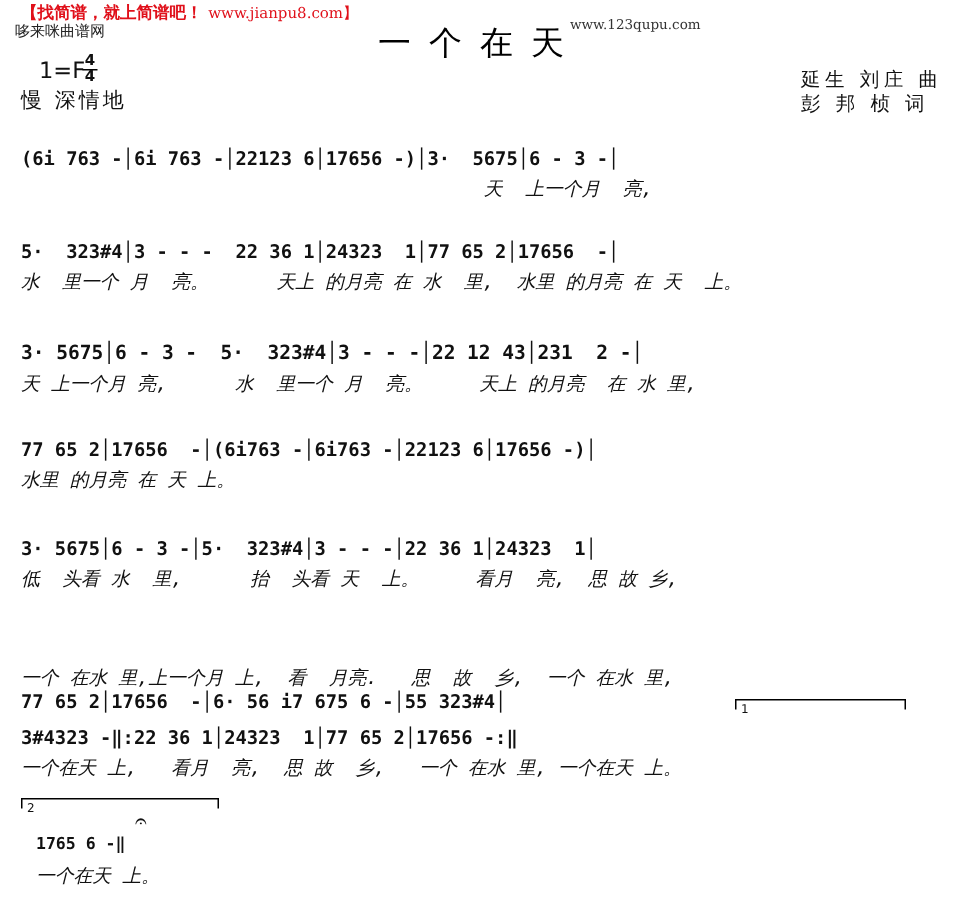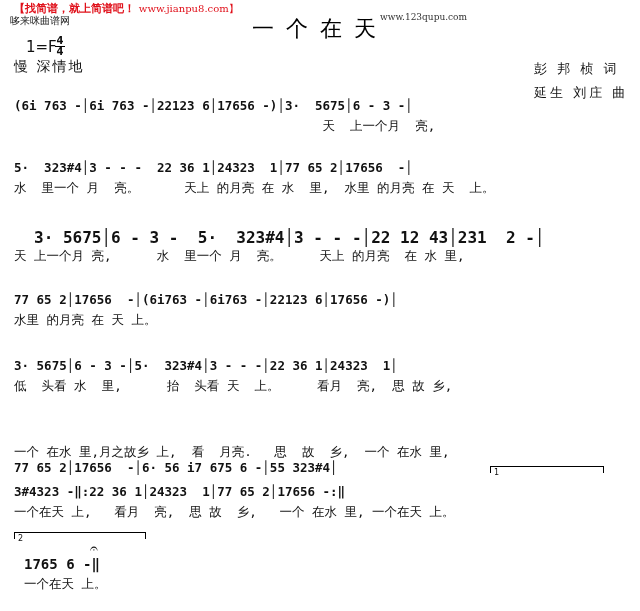--- a/index.html
+++ b/index.html
@@ -10,74 +10,74 @@
   .site { left: 10px; top: 14px; font-size: 10px; color: #222; }
   .title { left: 252px; top: 14px; font-size: 22px; letter-spacing: 12px; color: #000; }
   .site2 { left: 380px; top: 12px; font-family: "DejaVu Serif", serif; font-size: 9px; color: #333; }
   .key { left: 14px; top: 38px; font-size: 15px; margin-left: 12px; }
   .timesig { left: 54px; top: 36px; font-size: 10px; font-weight: bold; line-height: 10px; text-align: center; width: 12px; }
   .timesig .bar { border-top: 1px solid #000; width: 10px; margin: 0 auto; }
   .tempo { left: 14px; top: 58px; font-size: 14px; letter-spacing: 2px; }
   .credit { font-size: 13px; letter-spacing: 3px; }
   .staff { position: absolute; left: 0; width: 640px; }
   .notes { position: absolute; left: 14px; font-size: 15px; letter-spacing: 0; white-space: pre; font-family: "DejaVu Sans Mono", monospace; font-weight: bold; }
-  .lyrics { position: absolute; left: 14px; font-size: 13px; white-space: pre; font-family: "DejaVu Sans Mono", monospace; }
+  .lyrics { position: absolute; left: 14px; font-size: 13px; white-space: pre; font-family: "DejaVu Sans Mono", monospace; font-style: italic; }
   .volta { position: absolute; border-top: 1px solid #000; border-left: 1px solid #000; border-right: 1px solid #000; height: 6px; }
   .volta-label { position: absolute; font-size: 8px; }
   .fermata { position: absolute; font-size: 14px; }
 </style>
 </head>
 <body>
 
 <div class="abs banner"><span>【找简谱，就上简谱吧！</span> <span class="url">www.jianpu8.com】</span></div>
 <div class="abs site">哆来咪曲谱网</div>
 <div class="abs title">一个在天</div>
 <div class="abs site2">www.123qupu.com</div>
 
 <div class="abs key">1=F</div>
 <div class="abs timesig">
   <div>4</div>
   <div class="bar"></div>
   <div>4</div>
 </div>
 <div class="abs tempo">慢 深情地</div>
-<div class="abs credit" style="left:534px; top:44px;margin-top:40px;">延生 刘庄 曲</div>
+<div class="abs credit" style="left:534px; top:44px;">延生 刘庄 曲</div>
 <div class="abs credit" style="left:534px; top:60px;">彭 邦 桢  词</div>
 
 <div class="staff" style="top:98px;">
   <div class="notes" style="top:0;font-size:12.5px;">(6i 763 -│6i 763 -│22123 6│17656 -)│3·  5675│6 - 3 -│</div>
   <div class="lyrics" style="top:20px;font-size:12.5px;">                                         天  上一个月  亮,</div>
 </div>
 <div class="staff" style="top:160px;">
   <div class="notes" style="top:0;font-size:12.5px;">5·  323#4│3 - - -  22 36 1│24323  1│77 65 2│17656  -│</div>
   <div class="lyrics" style="top:20px;font-size:12.5px;text-align:right;">水  里一个 月  亮。      天上 的月亮 在 水  里,  水里 的月亮 在 天  上。</div>
 </div>
 <div class="staff" style="top:228px;">
-  <div class="notes" style="top:0;font-size:16px;margin-left:20px;">3· 5675│6 - 3 -  5·  323#4│3 - - -│22 12 43│231  2 -│</div>
+  <div class="notes" style="top:0;font-size:13px;">3· 5675│6 - 3 -  5·  323#4│3 - - -│22 12 43│231  2 -│</div>
   <div class="lyrics" style="top:20px;font-size:12.5px;text-align:right;">天 上一个月 亮,      水  里一个 月  亮。     天上 的月亮  在 水 里,</div>
 </div>
 <div class="staff" style="top:292px;">
   <div class="notes" style="top:0;font-size:12.5px;">77 65 2│17656  -│(6i763 -│6i763 -│22123 6│17656 -)│</div>
   <div class="lyrics" style="top:20px;font-size:12.5px;">水里 的月亮 在 天 上。</div>
 </div>
 <div class="staff" style="top:358px;">
   <div class="notes" style="top:0;font-size:12.5px;">3· 5675│6 - 3 -│5·  323#4│3 - - -│22 36 1│24323  1│</div>
   <div class="lyrics" style="top:20px;font-size:12.5px;">低  头看 水  里,      抬  头看 天  上。     看月  亮,  思 故 乡,</div>
 </div>
 <div class="staff" style="top:424px;">
   <div class="notes" style="top:0;font-size:12.5px;margin-top:36px;">77 65 2│17656  -│6· 56 i7 675 6 -│55 323#4│</div>
-  <div class="lyrics" style="top:20px;font-size:12.5px;">一个 在水 里,月之故乡 上,  看  月亮.   思  故  乡,  一个 在水 里,</div>
+  <div class="lyrics" style="top:20px;font-size:12.5px;">一个 在水 里,上一个月 上,  看  月亮.   思  故  乡,  一个 在水 里,</div>
 </div>
 <div class="volta" style="left:490px; top:466px; width:112px;"></div>
 <div class="volta-label" style="left:494px; top:468px;">1</div>
 
 <div class="staff" style="top:484px;">
   <div class="notes" style="top:0;font-size:12.5px;">3#4323 -‖:22 36 1│24323  1│77 65 2│17656 -:‖</div>
   <div class="lyrics" style="top:20px;font-size:12.5px;">一个在天 上,   看月  亮,  思 故  乡,   一个 在水 里, 一个在天 上。</div>
 </div>
 <div class="volta" style="left:14px; top:532px; width:130px;"></div>
 <div class="volta-label" style="left:18px; top:534px;">2</div>
 <div class="fermata" style="left:90px; top:540px;">𝄐</div>
 
 <div class="staff" style="top:556px;">
-  <div class="notes" style="top:0;left:24px;font-size:14px;text-align:right;">1765 6 -‖</div>
+  <div class="notes" style="top:0;left:24px;font-size:11px;text-align:right;">1765 6 -‖</div>
   <div class="lyrics" style="top:20px;left:24px;font-size:12.5px;">一个在天 上。</div>
 </div>
 
 </body></html>

